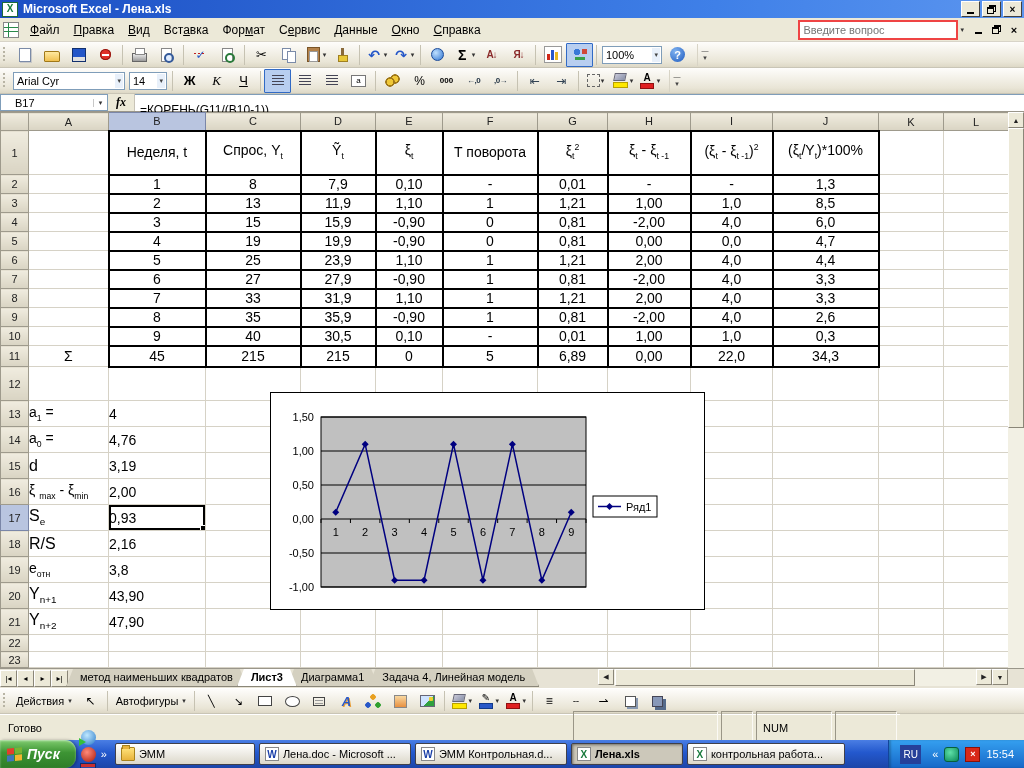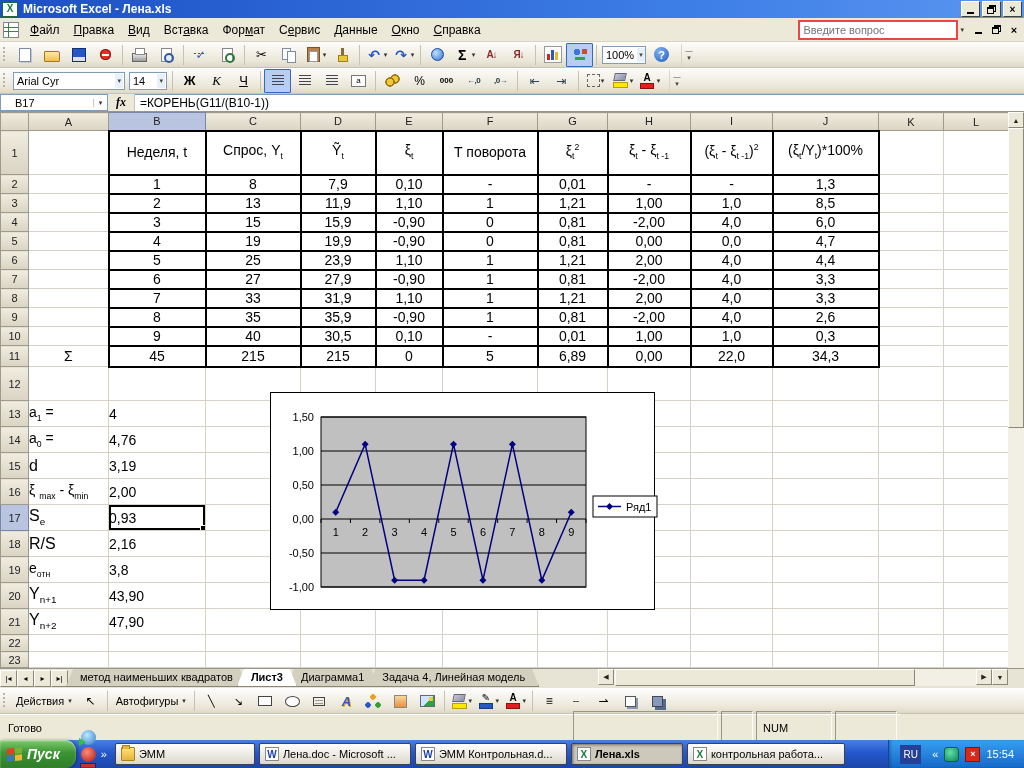--- a/index.html
+++ b/index.html
@@ -124,41 +124,41 @@
   .i-spelling::before{content:"";position:absolute;top:1px;left:2px;width:12px;height:6px;background:repeating-linear-gradient(to right,#c02020 0 2px,transparent 2px 4px) 0 100%/12px 1px no-repeat}
 
   
   .fbar{position:absolute;left:0;top:94px;width:1024px;height:18px;background:#ece9d8;display:flex;align-items:center;
     border-bottom:1px solid #9a968a;box-sizing:border-box}
   .namebox{width:108px;height:17px;background:#fff;border:1px solid #7f9db9;display:flex;align-items:center;box-sizing:border-box}
   .namebox .nv{flex:1;padding-left:14px;font-size:11px}
   .nbdd{width:13px;font-size:7px;text-align:center;color:#333;border-left:1px solid #c8c8c8}
   .fxb{width:26px;height:17px;display:flex;align-items:center;justify-content:center;font-family:"Liberation Serif",serif;
     font-style:italic;font-weight:bold;font-size:12px;border-right:1px solid #c8c4b8;background:#ece9d8}
-  .fml{flex:1;height:17px;background:#fff;border-top:1px solid #7f9db9;font-size:12px;padding:1px 0 0 5px;box-sizing:border-box}
+  .fml{flex:1;height:17px;background:#fff;border-top:1px solid #7f9db9;font-size:12px;padding:8px 0 0 5px;box-sizing:border-box}
 
   
   .gridwrap{position:absolute;left:0;top:112px;width:1008px;height:556px;background:#fff;overflow:hidden}
   table.sheet{border-collapse:collapse;table-layout:fixed;width:1008px}
   .sheet th,.sheet td{padding:0;overflow:hidden;white-space:nowrap;font-weight:normal;box-sizing:border-box}
   .corner,.ch,.rh{background:linear-gradient(#f0ecdf,#d9d4c3);border:1px solid #9e9a8c;font-size:11px;text-align:center;color:#222}
   .hl{background:#b9c5e0 !important;border-color:#7a86a8 !important}
   td.cell{border:1px solid #d6d2c6;font-size:14px}
   td.blk{border:2px solid #000 !important}
   .thdr{font-weight:bold;text-align:center;font-size:13px;white-space:normal !important;line-height:1.12;vertical-align:middle}
   .dcell{text-align:center}
   .scell{text-align:center;font-weight:bold}
   .sigma{font-weight:bold;font-size:16px;text-align:center}
   .slabel{font-weight:bold;font-size:12px;text-align:left;padding-left:3px;overflow:visible !important}
   .slabel.big{font-weight:normal;font-size:16px}
   .sval{font-size:17px;text-align:left;padding-left:4px}
   .selcell{box-shadow:inset 0 0 0 2px #000;position:relative}
   .selcell::after{content:"";position:absolute;right:0;bottom:0;width:4px;height:4px;background:#000;border-left:1px solid #fff;border-top:1px solid #fff}
 
-  .chart{position:absolute;left:270px;top:280px;width:385px;height:218px;background:#fff;border:1px solid #000;box-sizing:border-box;z-index:3}
+  .chart{position:absolute;left:270px;top:280px;width:435px;height:218px;background:#fff;border:1px solid #000;box-sizing:border-box;z-index:3}
 
   
   .vscroll{position:absolute;left:1008px;top:112px;width:16px;height:556px;background:#f2f0e4;display:flex;flex-direction:column}
   .sbtn{width:16px;height:16px;background:#ece9d8;border:1px solid;border-color:#fff #8a8678 #8a8678 #fff;
     display:flex;align-items:center;justify-content:center;font-size:7px;color:#222;box-sizing:border-box;flex:none}
   .vthumb{width:16px;height:300px;background:#ece9d8;border:1px solid;border-color:#fff #8a8678 #8a8678 #fff;box-sizing:border-box}
   .tabstrip{position:absolute;left:0;top:668px;width:1024px;height:20px;background:#e7e3d5;display:flex;align-items:stretch;border-top:1px solid #9a968a;box-sizing:border-box}
   .tnav{width:17px;height:17px;background:#ece9d8;border:1px solid;border-color:#fff #8a8678 #8a8678 #fff;
     display:flex;align-items:center;justify-content:center;font-size:8px;box-sizing:border-box;flex:none;margin-top:1px}
   .tabs{display:flex;margin-left:3px}
@@ -309,21 +309,21 @@
         <span class="ic i-sort-descending">Я↓</span>
       </span>
       <span class="tsep"></span>
       <span class="tbtn">
         <span class="ic i-chart-wizard"></span>
       </span>
       <span class="tbtn active">
         <span class="ic i-drawing"></span>
       </span>
       <span class="tsep"></span>
-      <span class="combo" style="width:44px">
+      <span class="combo" style="width:60px">
         <span>100%</span>
         <span class="cdd">▾</span>
       </span>
       <span class="tbtn">
         <span class="ic i-help">?</span>
       </span>
       <span class="tbchev">
         <span>—</span>
         <span>▾</span>
       </span>

